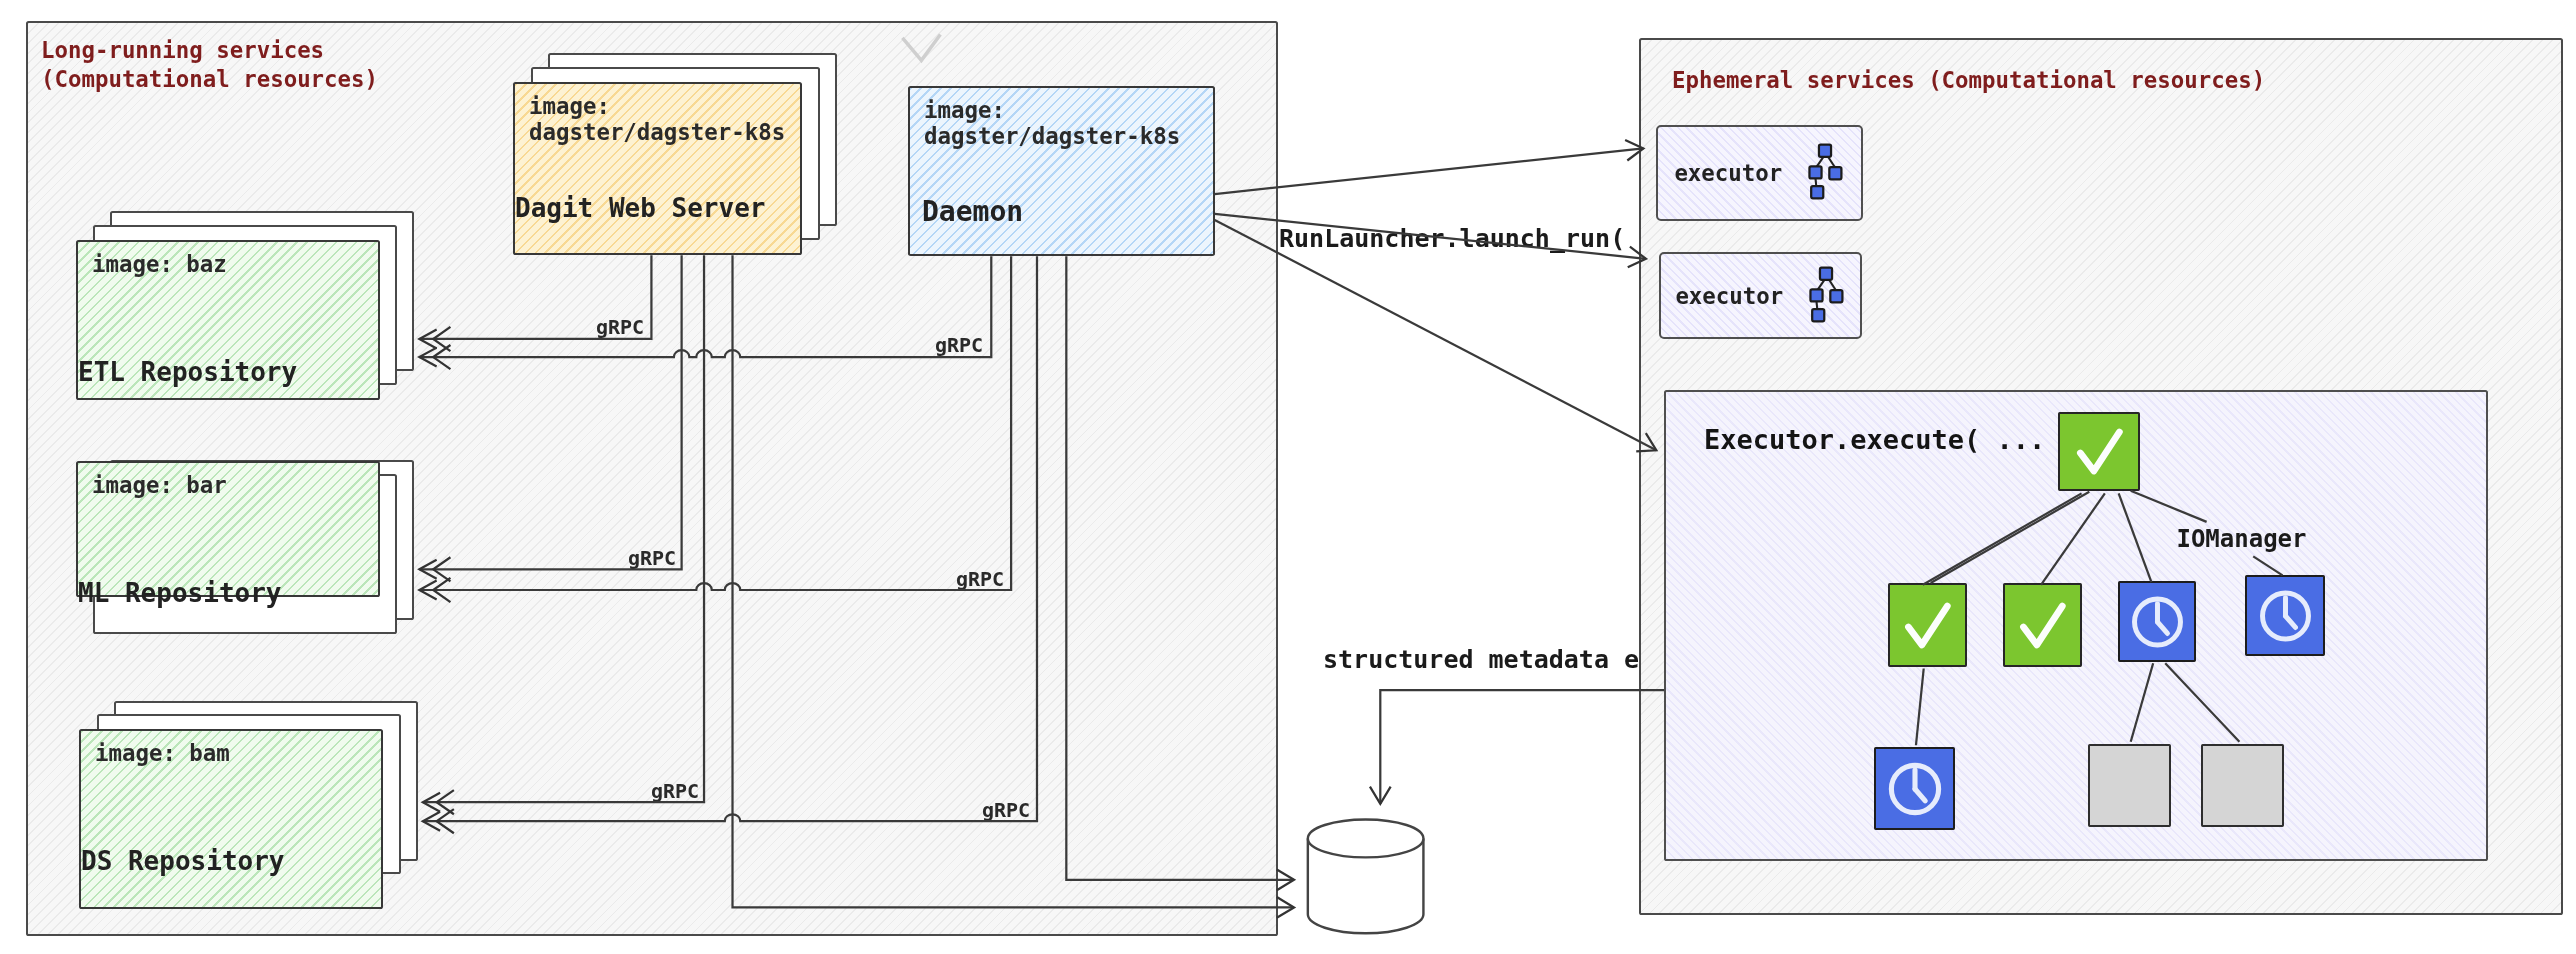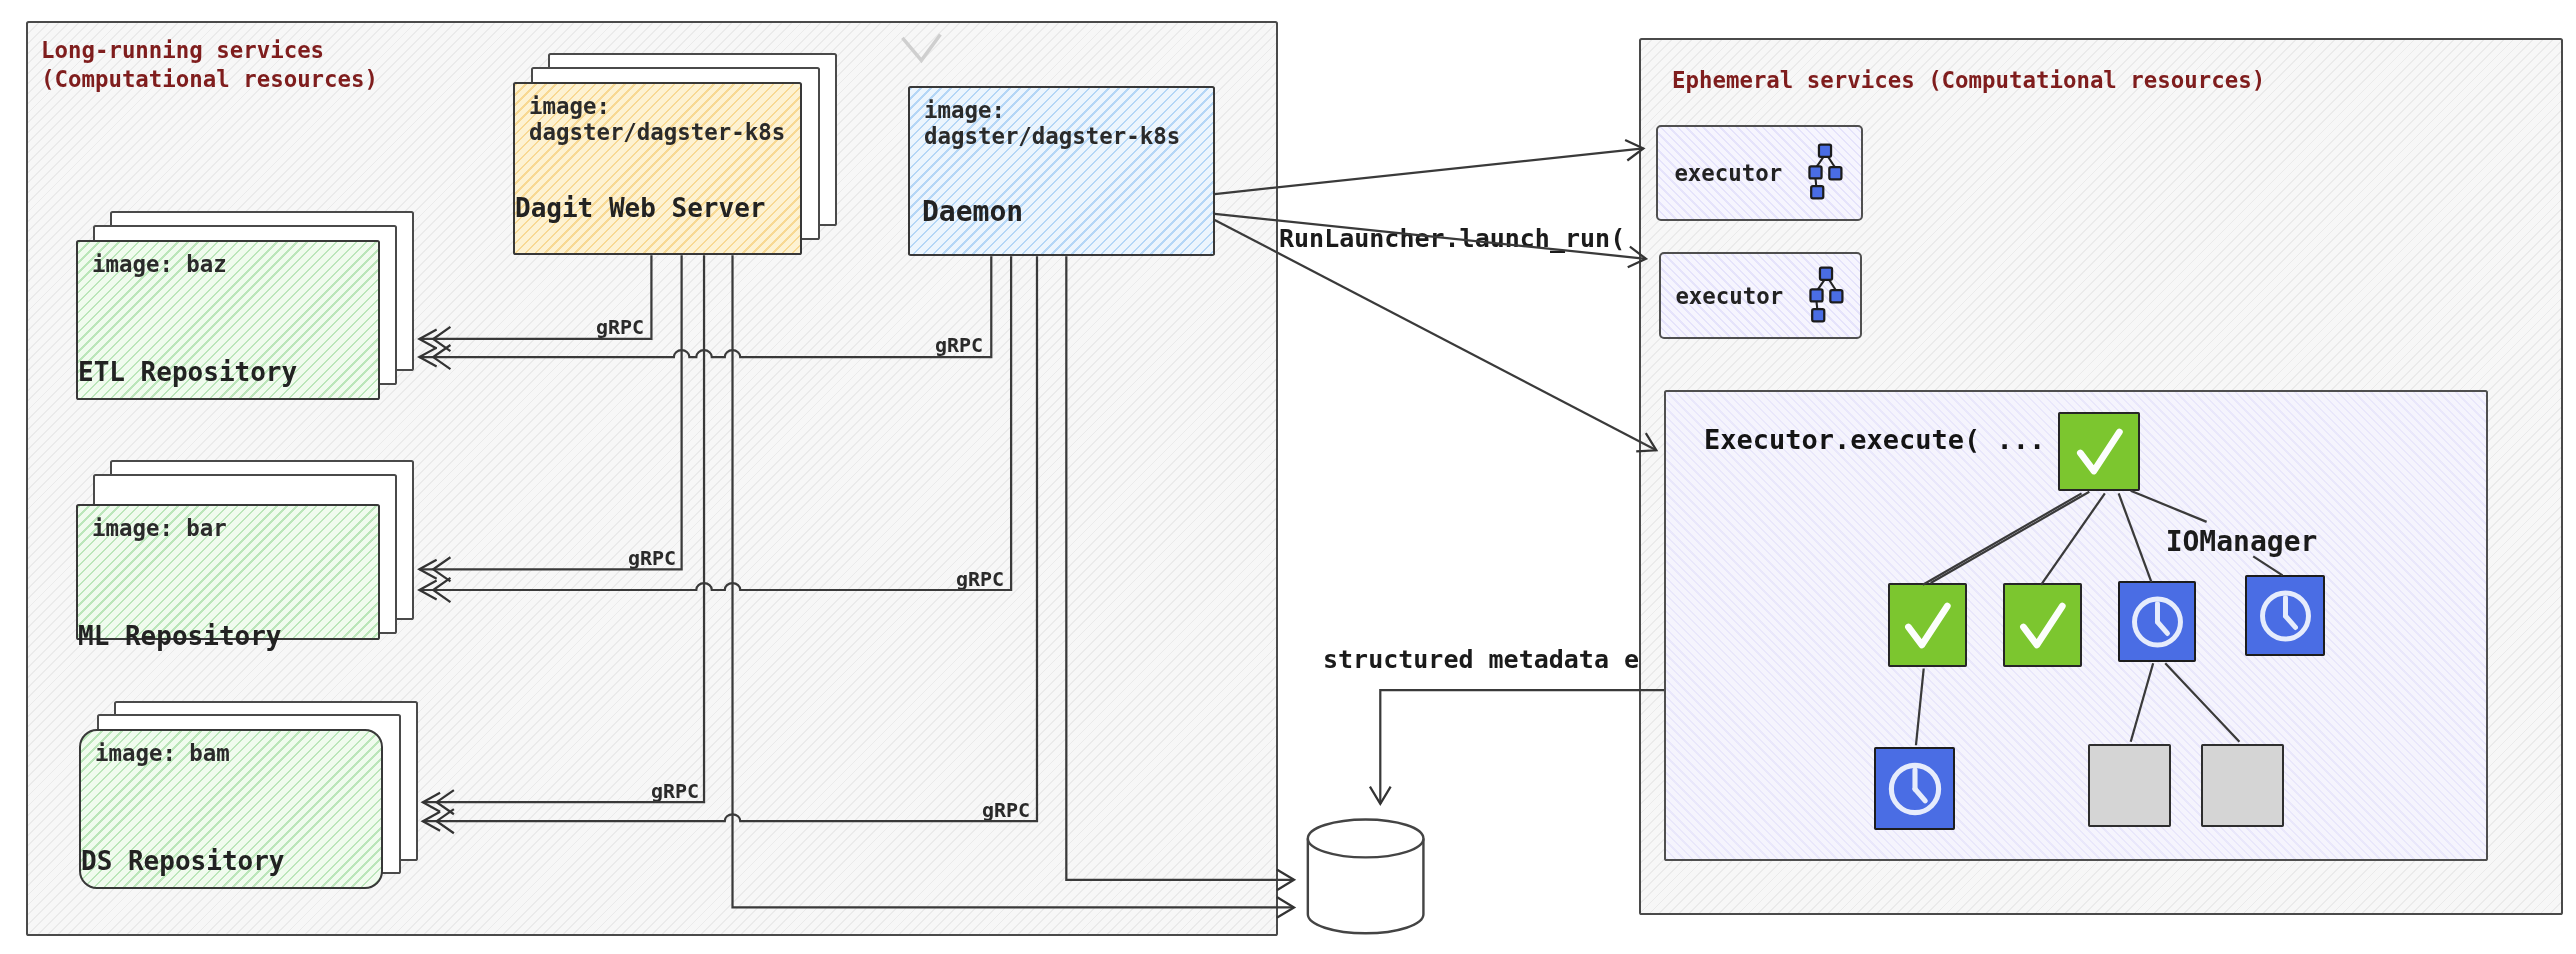--- a/index.html
+++ b/index.html
@@ -29,21 +29,21 @@
   .flow-label{position:absolute;font-size:25px;font-weight:bold;color:#1b1b1b;}
 
   .node{position:absolute;border:2.6px solid #262626;border-radius:1.7px;box-sizing:border-box;
         display:flex;align-items:center;justify-content:center;}
   .node-green{background:#7cc62f;}
   .node-blue{background:#4a6de4;border-color:#1d1d1d;}
   .node-gray{background:#d5d5d5;border-color:#2e2e2e;}
 
   .db-label{position:absolute;font-family:"Liberation Sans",sans-serif;font-size:23px;color:#111;
             width:173px;text-align:center;}
-  .io-label{position:absolute;width:173px;text-align:center;font-size:28px;font-weight:bold;color:#1b1b1b;}
+  .io-label{position:absolute;width:173px;text-align:center;font-size:24px;font-weight:bold;color:#1b1b1b;}
   .exec-title{position:absolute;font-size:27px;font-weight:bold;color:#141414;}
   svg.overlay{position:absolute;left:0;top:0;z-index:6;pointer-events:none;}
 </style>
 </head>
 <body>
 
 <div id="stage">
 
   <div class="panel" style="left:26px;top:21px;width:1248px;height:911px;"></div>
   <div class="panel-title" style="left:41px;top:36px;">Long-running services
@@ -63,28 +63,28 @@
 
   <div class="card card-back" style="left:110px;top:211px;width:304px;height:160px;"></div>
   <div class="card card-back" style="left:93px;top:225px;width:304px;height:160px;"></div>
   <div class="card fill-green" style="left:76px;top:240px;width:304px;height:160px;">
     <div class="img-label">image: baz</div>
     <div class="card-name" style="top:79px;">ETL Repository</div>
   </div>
 
   <div class="card card-back" style="left:110px;top:460px;width:304px;height:160px;"></div>
   <div class="card card-back" style="left:93px;top:474px;width:304px;height:160px;"></div>
-  <div class="card fill-green" style="left:76px;top:504px;width:304px;height:136px;">
+  <div class="card fill-green" style="left:76px;top:461px;width:304px;height:136px;">
     <div class="img-label">image: bar</div>
     <div class="card-name" style="top:79px;">ML Repository</div>
   </div>
 
   <div class="card card-back" style="left:114px;top:701px;width:304px;height:160px;"></div>
   <div class="card card-back" style="left:97px;top:714px;width:304px;height:160px;"></div>
-  <div class="card fill-green" style="left:79px;top:729px;width:304px;height:160px;border-radius:18px;">
+  <div class="card fill-green" style="left:79px;top:729px;width:304px;height:180px;">
     <div class="img-label">image: bam</div>
     <div class="card-name" style="top:79px;">DS Repository</div>
   </div>
 
   <div class="grpc-label" style="left:581px;top:315px;">gRPC</div>
   <div class="grpc-label" style="left:920px;top:333px;">gRPC</div>
   <div class="grpc-label" style="left:613px;top:546px;">gRPC</div>
   <div class="grpc-label" style="left:941px;top:567px;">gRPC</div>
   <div class="grpc-label" style="left:636px;top:779px;">gRPC</div>
   <div class="grpc-label" style="left:967px;top:798px;">gRPC</div>

